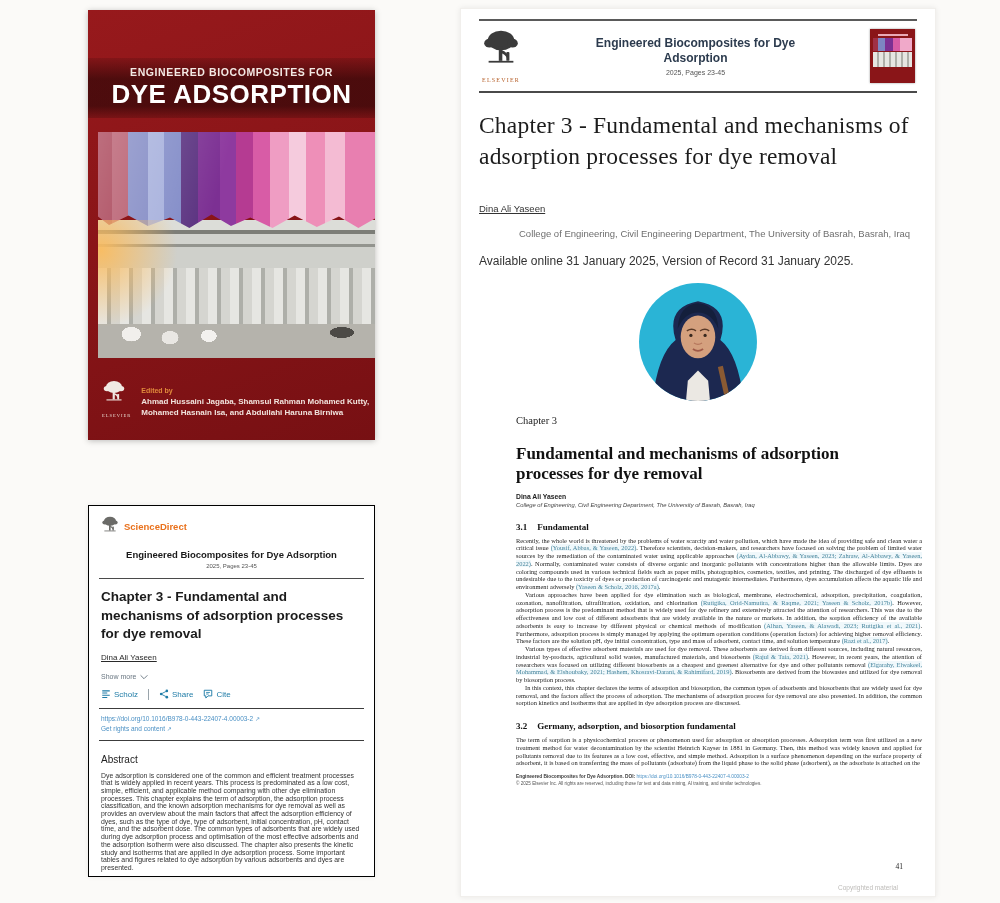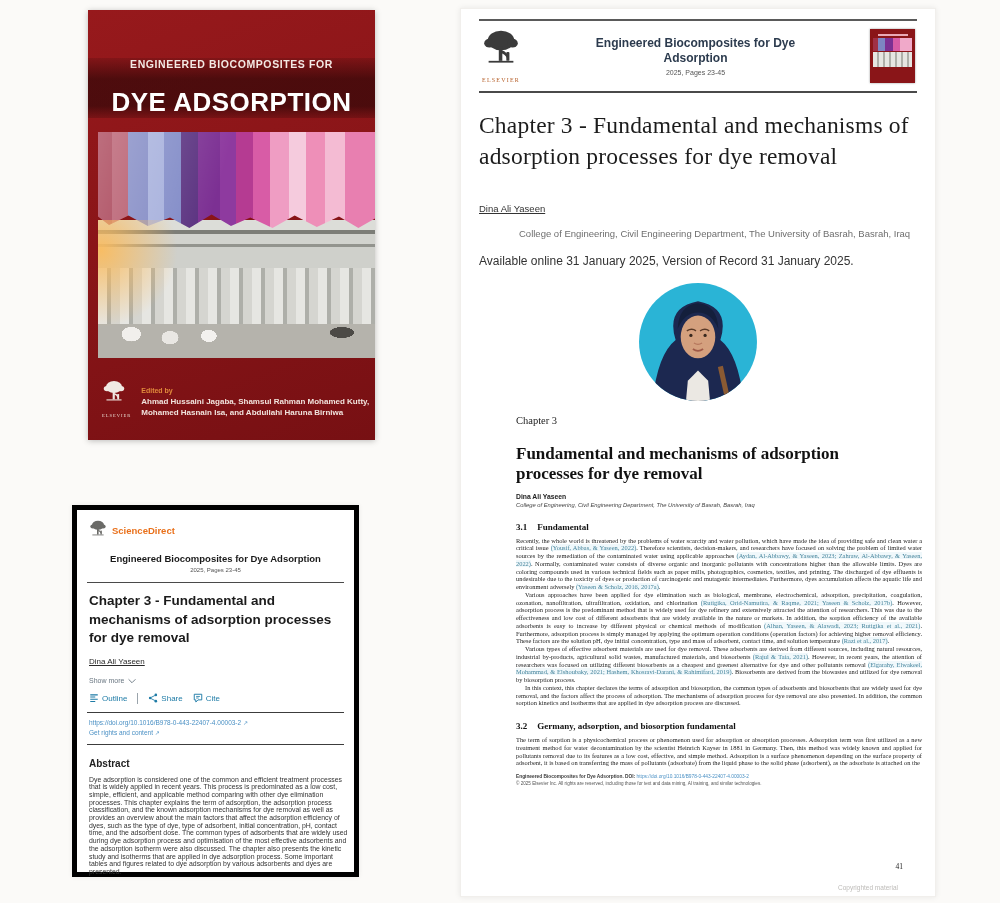--- a/index.html
+++ b/index.html
@@ -13,21 +13,21 @@
 
   
   .cover{
     left:88px;top:10px;width:287px;height:430px;
     background:linear-gradient(160deg,#97191c 0%,#8a1518 45%,#771013 100%);
     box-shadow:0 1px 6px rgba(0,0,0,.25);
   }
   .cover-band{
     position:absolute;left:0;top:48px;width:100%;height:60px;
     background:linear-gradient(180deg,rgba(30,4,4,.15),rgba(35,5,5,.62) 35%,rgba(35,5,5,.62) 80%,rgba(30,4,4,.2));
-    display:flex;flex-direction:column;justify-content:space-between;align-items:center;
+    display:flex;flex-direction:column;justify-content:center;align-items:center;
   }
   .cover-series{color:#f3e9e4;font-size:10.5px;font-weight:bold;letter-spacing:.6px;}
   .cover-title{color:#ffffff;font-size:26px;font-weight:bold;letter-spacing:.5px;margin-top:1px;}
   .cover-photo{position:absolute;left:10px;top:122px;width:277px;height:226px;overflow:hidden;}
   .fabric{
     position:absolute;left:0;top:0;width:100%;height:96px;z-index:2;
     background:
       linear-gradient(105deg,rgba(255,255,255,.30),rgba(255,255,255,0) 45%),
       linear-gradient(90deg,
         #a03046 0 5%, #b14e62 5% 11%, #7d85c2 11% 18%, #a3addb 18% 24%,
@@ -50,22 +50,22 @@
   .mach-glow{position:absolute;left:0;top:0;width:100%;height:100%;z-index:3;pointer-events:none;
     background:radial-gradient(circle at 1% 22%,rgba(250,188,95,.95),rgba(250,188,95,0) 26%);}
   .cover-footer{position:absolute;left:14px;bottom:22px;display:flex;gap:10px;align-items:flex-end;}
   .tree-white{color:#f0e8e2;width:24px;height:28px;flex:0 0 auto;}
   .elsevier-word-white{color:#e8d9cf;font-size:4.5px;letter-spacing:1px;text-align:center;margin-top:1px;font-family:"Liberation Serif",serif;}
   .edited-by{color:#e08a3c;font-size:7px;font-weight:bold;margin-bottom:2px;}
   .editor-line{color:#f1e3dd;font-size:8px;line-height:11px;font-weight:bold;}
 
   
   .sd-card{
-    left:72px;top:505px;width:287px;height:372px;background:#ffffff;
-    box-shadow:0 0 5px rgba(0,0,0,.07);border:5px solid #000000;
+    left:88px;top:505px;width:287px;height:372px;background:#ffffff;
+    box-shadow:0 0 5px rgba(0,0,0,.07);border:1px solid #000000;
     box-sizing:border-box;padding:10px 12px;
   }
   .sd-logo-row{display:flex;align-items:center;gap:5px;}
   .tree-gray{color:#6b6b68;width:18px;height:21px;}
   .sd-wordmark{color:#e9711c;font-size:9.5px;font-weight:bold;}
   .sd-book-title{text-align:center;font-weight:bold;font-size:9.5px;color:#1a1a1a;margin-top:12px;}
   .sd-pages{text-align:center;font-size:6px;color:#555;margin-top:3px;}
   .sd-hr1{border:none;border-top:1.5px solid #4a4a4a;margin:9px -2px 0;}
   .sd-chapter-title{font-size:13.5px;font-weight:bold;color:#1b1b1b;line-height:18.5px;margin-top:9px;}
   .sd-author{display:inline-block;font-size:8px;color:#2a2a2a;text-decoration:underline;margin-top:9px;}
@@ -73,21 +73,21 @@
   .chev{width:8px;height:8px;color:#697681;}
   .sd-actions{display:flex;align-items:center;gap:10px;margin-top:8px;color:#1e7ba6;font-size:8px;}
   .sd-action{display:flex;align-items:center;gap:3px;cursor:pointer;}
   .act-icon{width:10px;height:10px;color:#1e7ba6;}
   .vdiv{width:1px;height:11px;background:#9aa4ab;}
   .sd-hr2{border:none;border-top:1px solid #3c3c3c;margin:8px -2px 0;}
   .sd-doi{font-size:6.5px;color:#4a90c4;margin-top:6px;}
   .sd-rights{font-size:6.5px;color:#4a90c4;margin-top:3px;}
   .ext{font-size:6px;color:#4a90c4;}
   .sd-hr3{border:none;border-top:1.5px solid #3c3c3c;margin:8px -2px 0;}
-  .sd-abstract-h{font-size:10px;font-weight:bold;color:#222;margin-top:13px;}
+  .sd-abstract-h{font-size:10px;font-weight:normal;color:#222;margin-top:13px;}
   .sd-abstract{font-size:6.9px;line-height:7.7px;color:#333;margin-top:7px;text-align:left;width:262px;}
 
   
   .page{
     left:460px;top:8px;width:476px;height:889px;background:#ffffff;
     box-shadow:0 0 6px rgba(0,0,0,.08);border:1px solid #f1efec;
     box-sizing:border-box;padding:10px 18px 0;
   }
   .pg-header{
     border-top:2px solid #5a5a5a;border-bottom:2px solid #4a4a4a;
@@ -191,21 +191,21 @@
     <span>Show more</span>
     <svg class="chev" viewBox="0 0 14 10">
         <path d="M1 2l6 6 6-6" stroke="currentColor" stroke-width="1.6" fill="none"></path>
       </svg>
   </div>
   <div class="sd-actions">
     <span class="sd-action">
       <svg class="act-icon" viewBox="0 0 16 16">
           <path d="M2 3h12M2 6.5h8M2 10h12M2 13.5h8" stroke="currentColor" stroke-width="1.7" fill="none"></path>
         </svg>
-      <span>Outline</span>
+      <span>Scholz</span>
     </span>
     <span class="vdiv"></span>
     <span class="sd-action">
       <svg class="act-icon" viewBox="0 0 16 16">
           <circle cx="12.5" cy="3" r="2.1" fill="currentColor"></circle>
           <circle cx="3.5" cy="8" r="2.1" fill="currentColor"></circle>
           <circle cx="12.5" cy="13" r="2.1" fill="currentColor"></circle>
           <path d="M5 7l6-3M5 9l6 3" stroke="currentColor" stroke-width="1.4"></path>
         </svg>
       <span>Share</span>

